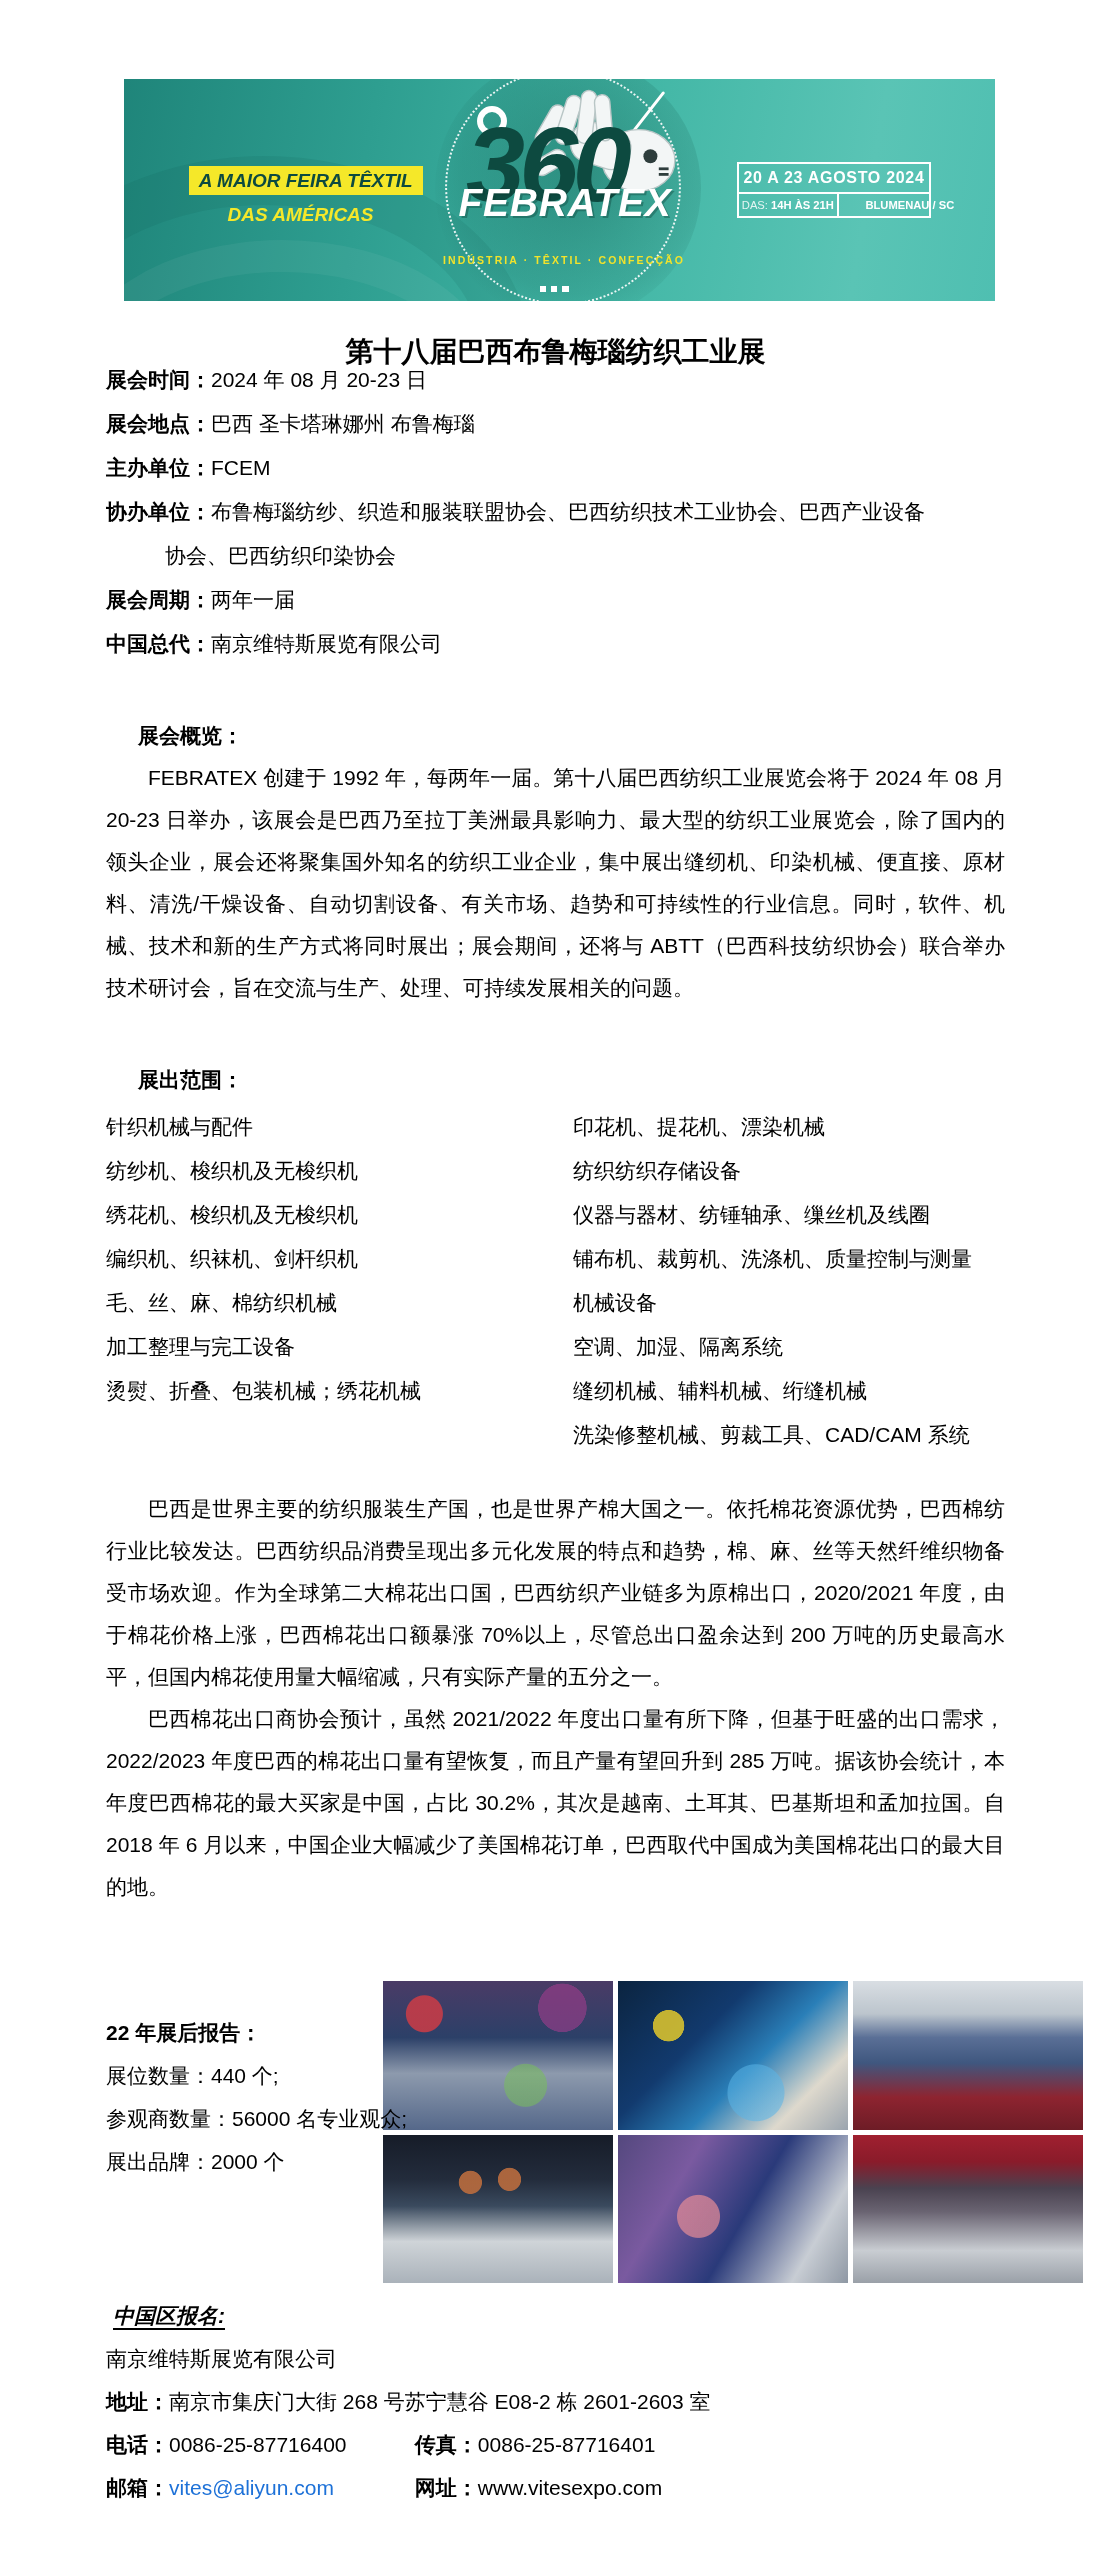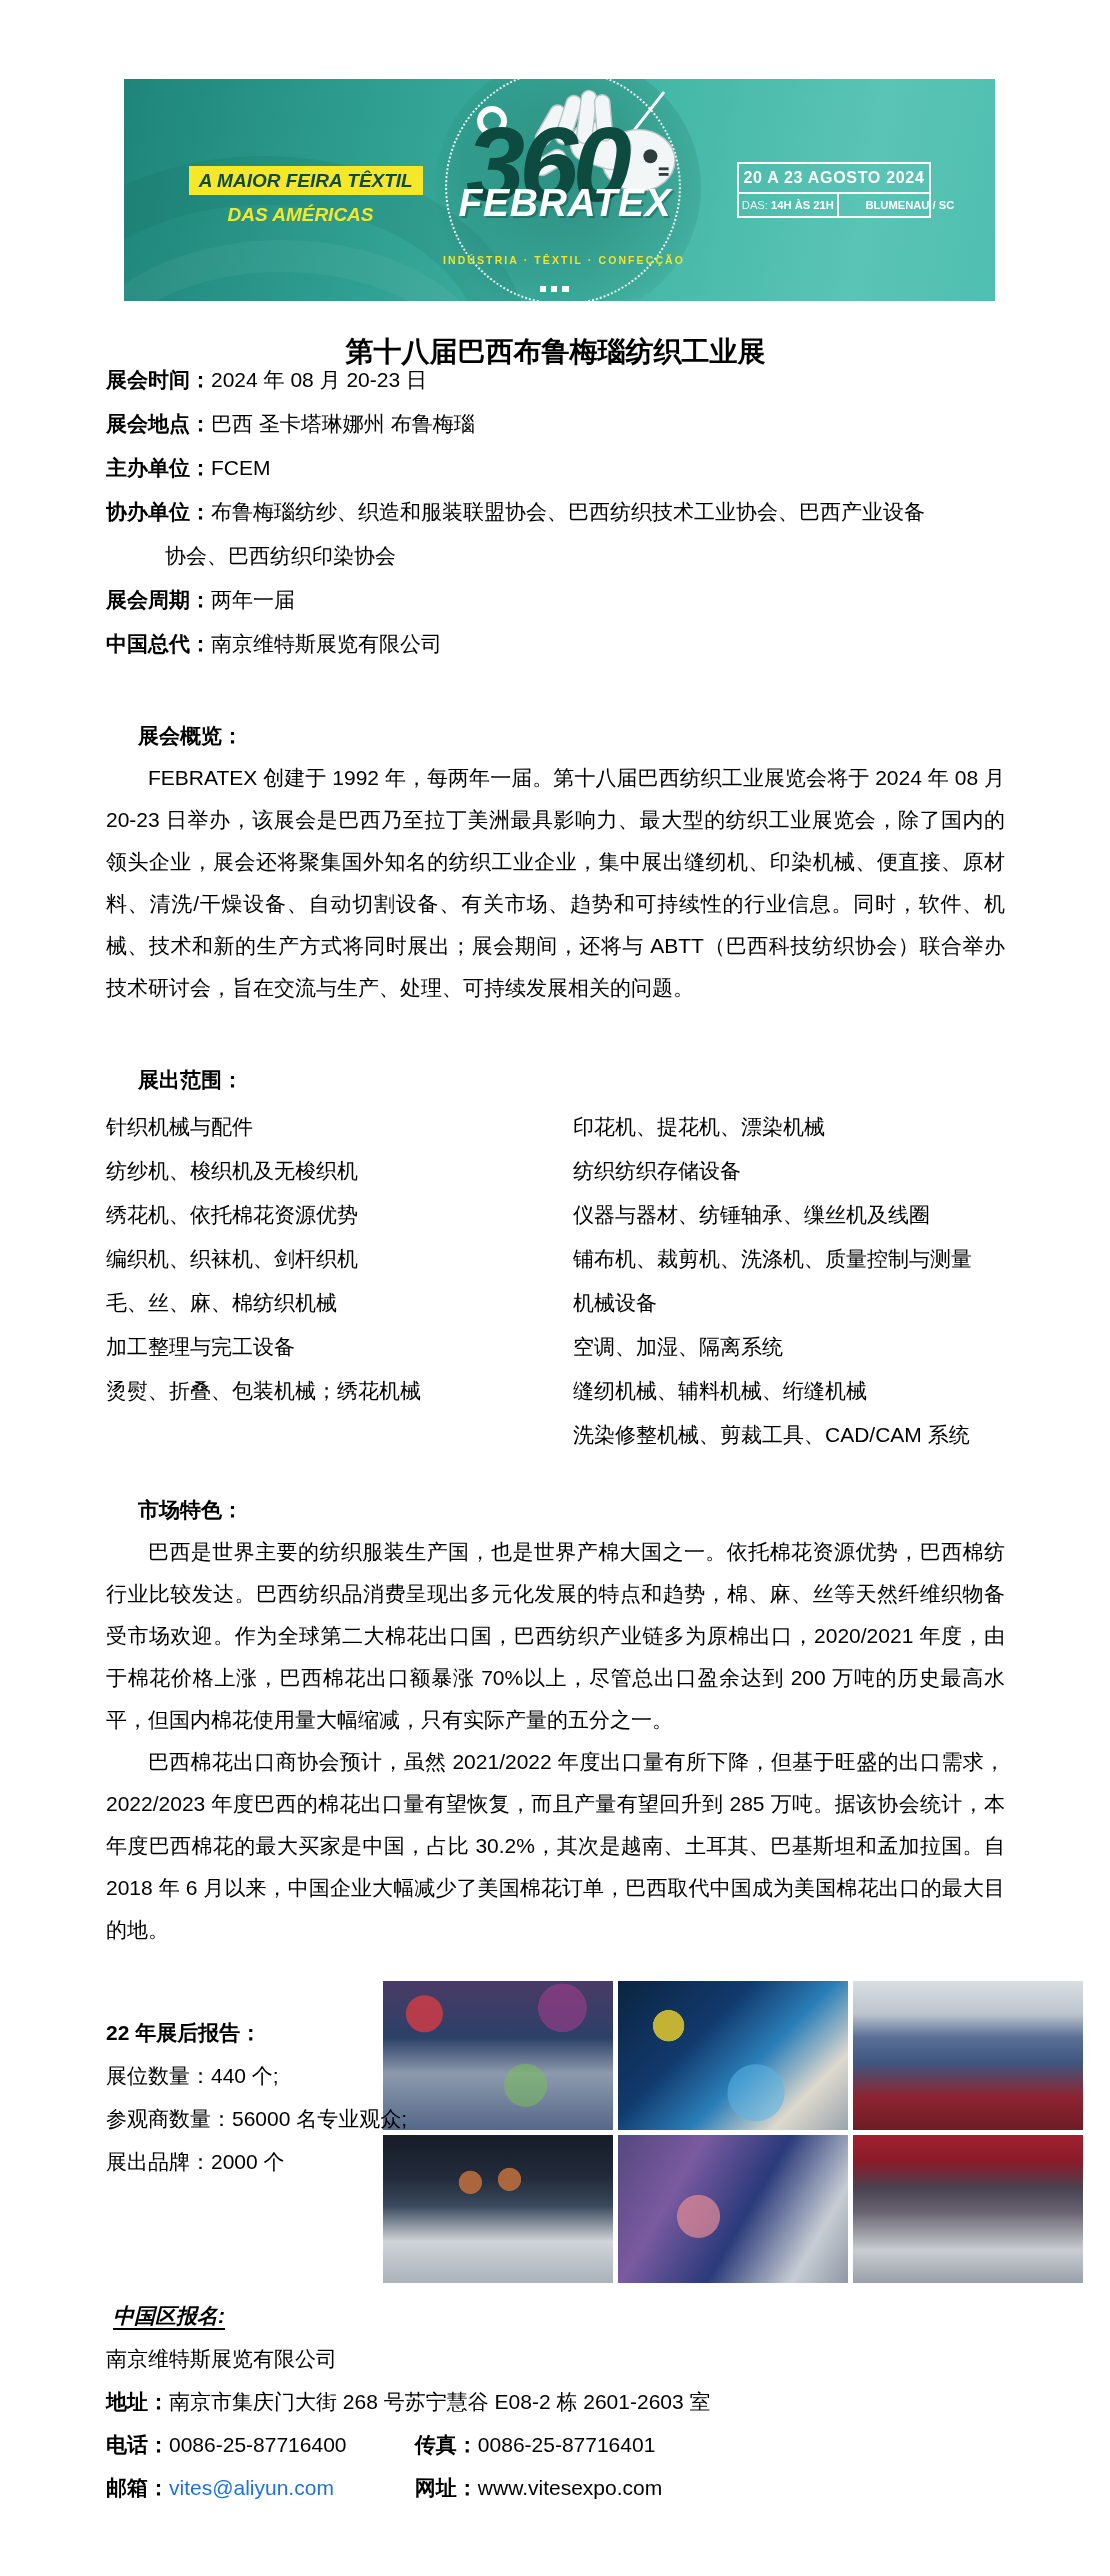--- a/index.html
+++ b/index.html
@@ -198,41 +198,40 @@
     <div class="sec-heading">展会概览：</div>
     <div class="para">FEBRATEX 创建于 1992 年，每两年一届。第十八届巴西纺织工业展览会将于 2024 年 08 月 20-23 日举办，该展会是巴西乃至拉丁美洲最具影响力、最大型的纺织工业展览会，除了国内的领头企业，展会还将聚集国外知名的纺织工业企业，集中展出缝纫机、印染机械、便直接、原材料、清洗/干燥设备、自动切割设备、有关市场、趋势和可持续性的行业信息。同时，软件、机械、技术和新的生产方式将同时展出；展会期间，还将与 ABTT（巴西科技纺织协会）联合举办技术研讨会，旨在交流与生产、处理、可持续发展相关的问题。</div>
   </div>
 
   <div class="scope">
     <div class="sec-heading">展出范围：</div>
     <div class="scope-cols">
       <div class="scope-col-left">
         <div class="scope-item">针织机械与配件</div>
         <div class="scope-item">纺纱机、梭织机及无梭织机</div>
-        <div class="scope-item">绣花机、依托棉花资源优势</div>
+        <div class="scope-item">绣花机、梭织机及无梭织机</div>
         <div class="scope-item">编织机、织袜机、剑杆织机</div>
         <div class="scope-item">毛、丝、麻、棉纺织机械</div>
         <div class="scope-item">加工整理与完工设备</div>
         <div class="scope-item">烫熨、折叠、包装机械；绣花机械</div>
       </div>
       <div class="scope-col-right">
         <div class="scope-item">印花机、提花机、漂染机械</div>
         <div class="scope-item">纺织纺织存储设备</div>
         <div class="scope-item">仪器与器材、纺锤轴承、缫丝机及线圈</div>
         <div class="scope-item">铺布机、裁剪机、洗涤机、质量控制与测量</div>
         <div class="scope-item">机械设备</div>
         <div class="scope-item">空调、加湿、隔离系统</div>
         <div class="scope-item">缝纫机械、辅料机械、绗缝机械</div>
         <div class="scope-item">洗染修整机械、剪裁工具、CAD/CAM 系统</div>
       </div>
     </div>
   </div>
 
   <div class="market">
-    <div class="sec-heading">市场特色：</div>
     <div class="para">巴西是世界主要的纺织服装生产国，也是世界产棉大国之一。依托棉花资源优势，巴西棉纺行业比较发达。巴西纺织品消费呈现出多元化发展的特点和趋势，棉、麻、丝等天然纤维织物备受市场欢迎。作为全球第二大棉花出口国，巴西纺织产业链多为原棉出口，2020/2021 年度，由于棉花价格上涨，巴西棉花出口额暴涨 70%以上，尽管总出口盈余达到 200 万吨的历史最高水平，但国内棉花使用量大幅缩减，只有实际产量的五分之一。</div>
     <div class="para">巴西棉花出口商协会预计，虽然 2021/2022 年度出口量有所下降，但基于旺盛的出口需求，2022/2023 年度巴西的棉花出口量有望恢复，而且产量有望回升到 285 万吨。据该协会统计，本年度巴西棉花的最大买家是中国，占比 30.2%，其次是越南、土耳其、巴基斯坦和孟加拉国。自 2018 年 6 月以来，中国企业大幅减少了美国棉花订单，巴西取代中国成为美国棉花出口的最大目的地。</div>
   </div>
 
   <div class="report">
     <div class="photo-grid">
       <div class="photo photo-1"></div>
       <div class="photo photo-2"></div>
       <div class="photo photo-3"></div>
       <div class="photo photo-4"></div>

